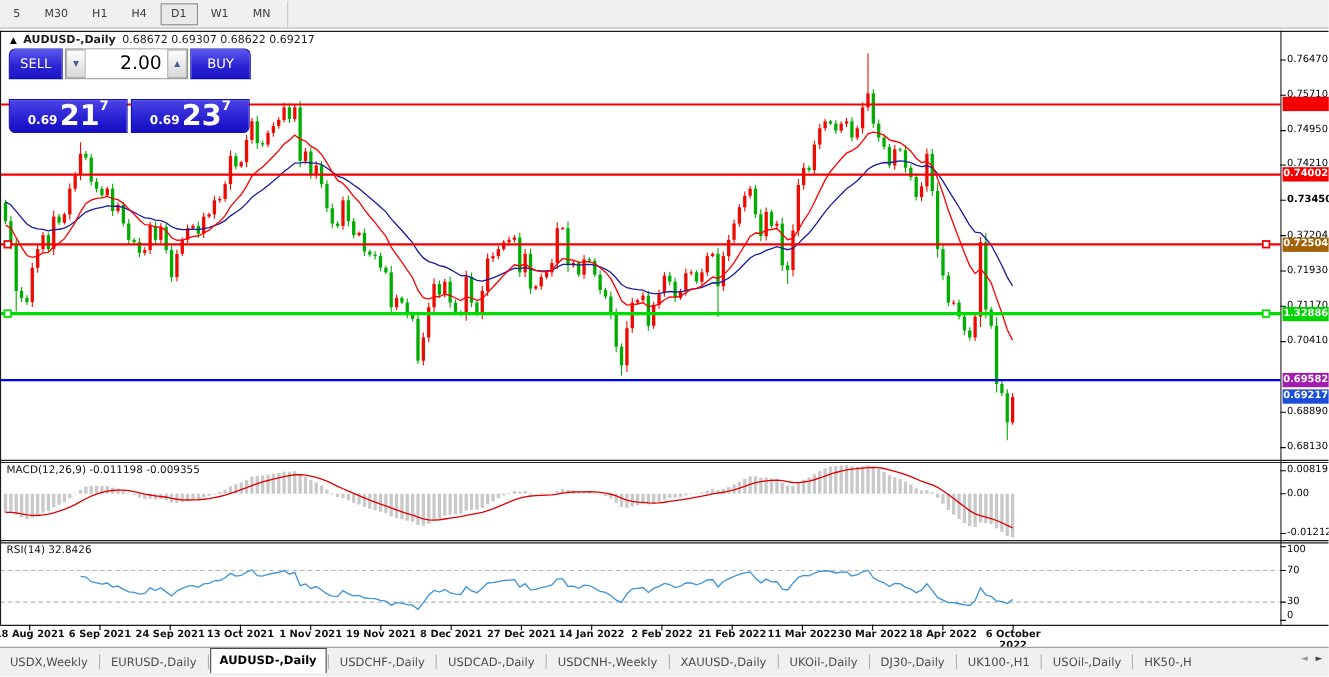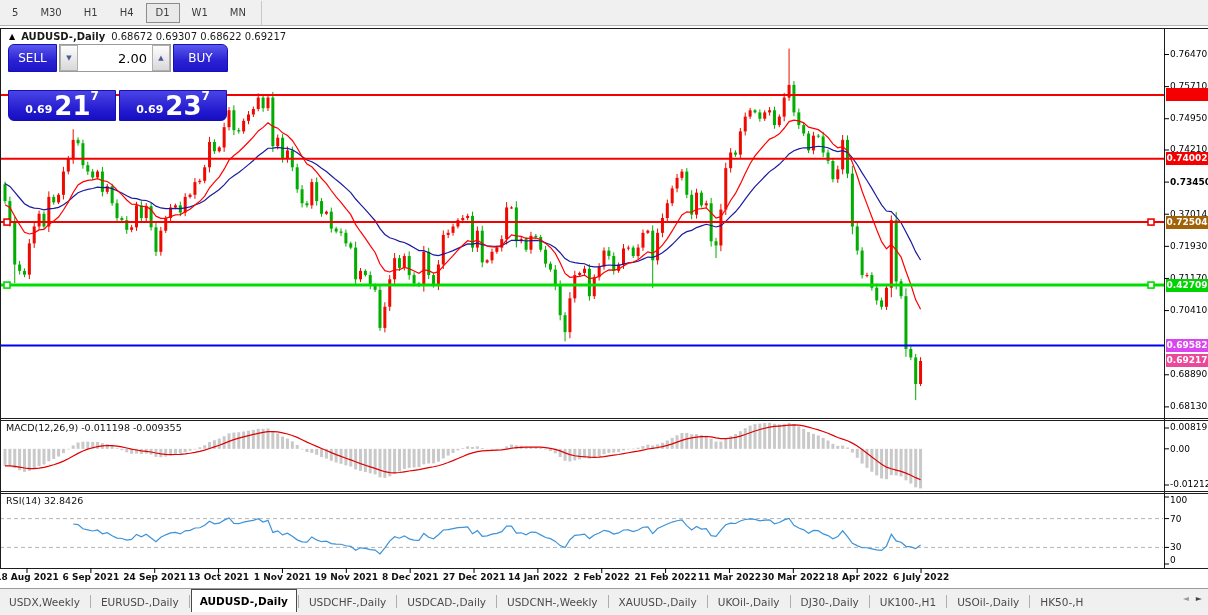--- a/index.html
+++ b/index.html
@@ -36,21 +36,21 @@
   .tp-row1 { display:flex; height:44px; }
   .btn-sell, .btn-buy { width:49px; height:28px; color:#fff; font-size:12px;
       display:flex; align-items:center; justify-content:center;
       background:linear-gradient(#5b58ee,#2a22d2 60%,#1d16c8); border:1px solid #1510b5; }
   .btn-sell { border-radius:6px 0 0 0; }
   .btn-buy  { border-radius:0 6px 0 0; margin-left:2px; width:55px; }
   .stepper { flex:1; display:flex; height:28px; margin-left:2px; margin-right:0;
              border:1px solid #9a9a9a; background:#f2f2f2; }
   .step-btn { width:18px; display:flex; align-items:center; justify-content:center;
               font-size:7px; color:#4a5a96; background:linear-gradient(#fdfdfd,#d8d8d8); border:1px solid #b0b0b0; }
-  .vol-field { flex:1; background:#fff; font-size:13px; color:#000; display:flex;
+  .vol-field { flex:1; background:#fff; font-size:17px; color:#000; display:flex;
                align-items:center; justify-content:flex-end; padding-right:5px; }
   .tp-row2 { display:flex; height:31px; margin-top:2px; }
   .px-box { color:#fff; display:flex; align-items:flex-end; justify-content:center;
             background:linear-gradient(#4a44e6,#2119cd 70%,#170ec2); border:1px solid #1510b5;
             padding-bottom:2px; }
   .px-left  { width:108px; border-radius:0 0 0 6px; }
   .px-right { width:108px; border-radius:0 0 6px 0; margin-left:3px; }
   .px-small { font-size:11px; font-weight:bold; margin-right:2px; margin-bottom:2px; }
   .px-big   { font-size:26px; font-weight:bold; line-height:24px; }
   .px-sup   { font-size:12px; font-weight:bold; align-self:flex-start; margin-top:-2px; }
@@ -737,32 +737,32 @@
     <span>0.68672 0.69307 0.68622 0.69217</span>
   </div>
 
   <div class="indlabel" style="left:6px; top:422px;">MACD(12,26,9) -0.011198 -0.009355</div>
   <div class="indlabel" style="left:6px; top:495px;">RSI(14) 32.8426</div>
 <div class="plabel" style="top: 49px;">0.76470</div>
     <div class="plabel" style="top: 81.1136px;">0.75710</div>
     <div class="plabel" style="top: 113.227px;">0.74950</div>
     <div class="plabel" style="top: 144.496px;">0.74210</div>
     <div class="plabel" style="top: 176.609px; font-weight: bold;">0.73450</div>
-    <div class="plabel" style="top: 208.723px;">0.37014</div>
+    <div class="plabel" style="top: 208.723px;">0.37204</div>
     <div class="plabel" style="top: 240.836px;">0.71930</div>
     <div class="plabel" style="top: 272.95px;">0.71170</div>
     <div class="plabel" style="top: 305.064px;">0.70410</div>
     <div class="plabel" style="top: 369.291px;">0.68890</div>
     <div class="plabel" style="top: 401.404px;">0.68130</div>
     <div class="pbadge" style="top: 88.48px; background: rgb(244, 0, 0); color: rgb(255, 255, 255); padding-left: 44px;">0.75512</div>
     <div class="pbadge" style="top: 152.285px; background: rgb(244, 0, 0); color: rgb(255, 255, 255);">0.74002</div>
     <div class="pbadge" style="top: 215.582px; background: #a16207; color: rgb(255, 255, 255);">0.72504</div>
-    <div class="pbadge" style="top: 278.584px; background: rgb(0, 212, 0); color: rgb(255, 255, 255);">0.42709</div>
-    <div class="pbadge" style="top: 339.05px; background: #d946ef; color: rgb(255, 255, 255);">0.69582</div>
-    <div class="pbadge" style="top: 354.473px; background: #ec4899; color: rgb(255, 255, 255);">0.69217</div>
+    <div class="pbadge" style="top: 278.584px; background: rgb(0, 212, 0); color: rgb(255, 255, 255);">1.32886</div>
+    <div class="pbadge" style="top: 339.05px; background: #a21caf; color: rgb(255, 255, 255);">0.69582</div>
+    <div class="pbadge" style="top: 354.473px; background: #1d4ed8; color: rgb(255, 255, 255);">0.69217</div>
     <div class="plabel" style="top: 422px;">0.008197</div>
     <div class="plabel" style="top: 443.837px;">0.00</div>
     <div class="plabel" style="top: 479px;">-0.012121</div>
     <div class="plabel" style="top: 495px;">100</div>
     <div class="plabel" style="top: 513.6px;">70</div>
     <div class="plabel" style="top: 542.4px;">30</div>
     <div class="plabel" style="top: 555px;">0</div>
     <div class="dlabel" style="left: -8px;">18 Aug 2021</div>
     <div class="dlabel" style="left: 55.86px;">6 Sep 2021</div>
     <div class="dlabel" style="left: 119.72px;">24 Sep 2021</div>
@@ -770,21 +770,21 @@
     <div class="dlabel" style="left: 247.44px;">1 Nov 2021</div>
     <div class="dlabel" style="left: 311.3px;">19 Nov 2021</div>
     <div class="dlabel" style="left: 375.16px;">8 Dec 2021</div>
     <div class="dlabel" style="left: 439.02px;">27 Dec 2021</div>
     <div class="dlabel" style="left: 502.88px;">14 Jan 2022</div>
     <div class="dlabel" style="left: 566.74px;">2 Feb 2022</div>
     <div class="dlabel" style="left: 630.6px;">21 Feb 2022</div>
     <div class="dlabel" style="left: 694.46px;">11 Mar 2022</div>
     <div class="dlabel" style="left: 758.32px;">30 Mar 2022</div>
     <div class="dlabel" style="left: 822.18px;">18 Apr 2022</div>
-    <div class="dlabel" style="left: 886.04px;">6 July 2022</div>
+    <div class="dlabel" style="left: 886.04px;">6 October 2022</div>
   </div>
 
 <div class="trade-panel" style="pointer-events:auto;">
   <div class="tp-row1">
     <div class="btn-sell">SELL</div>
     <div class="stepper">
       <div class="step-btn">▼</div>
       <div class="vol-field">2.00</div>
       <div class="step-btn">▲</div>
     </div>

